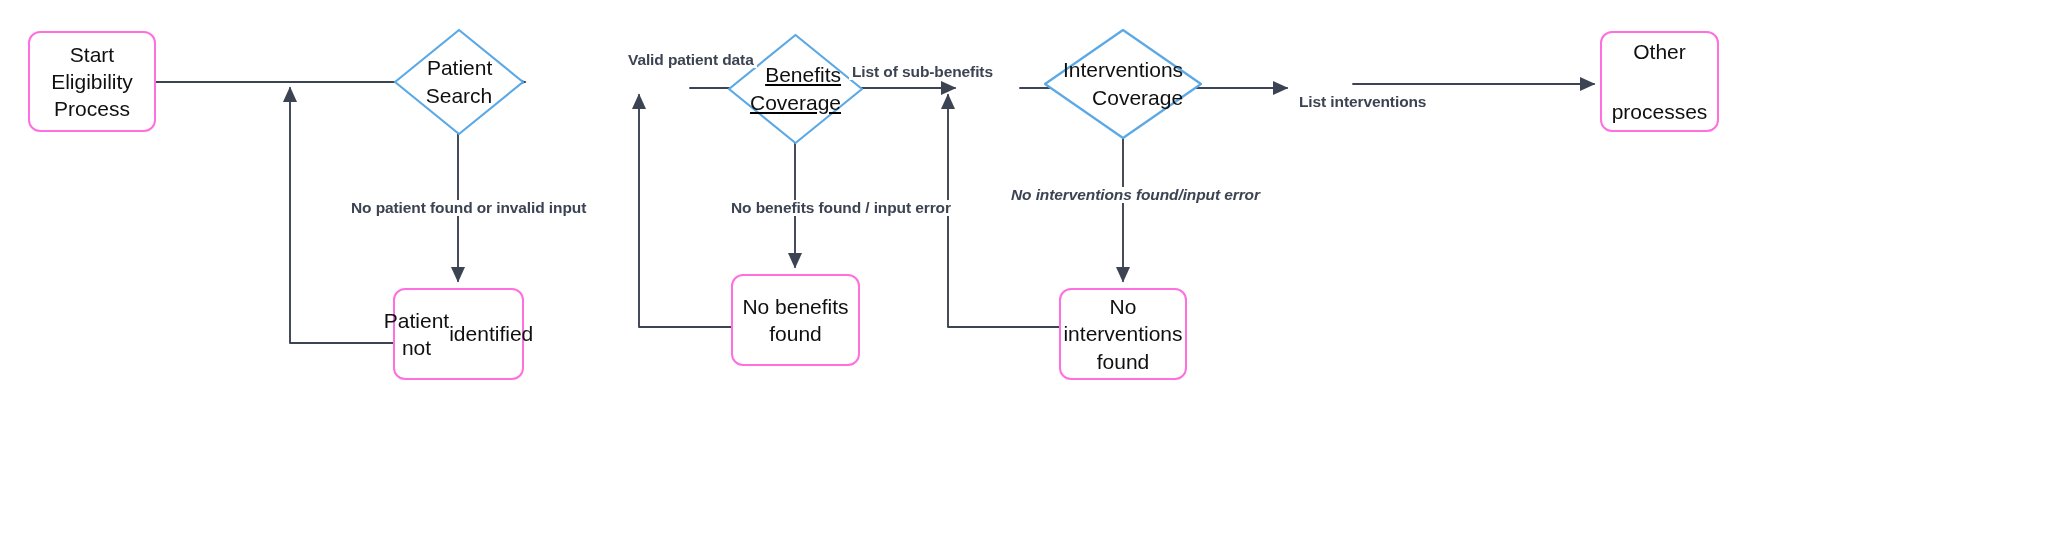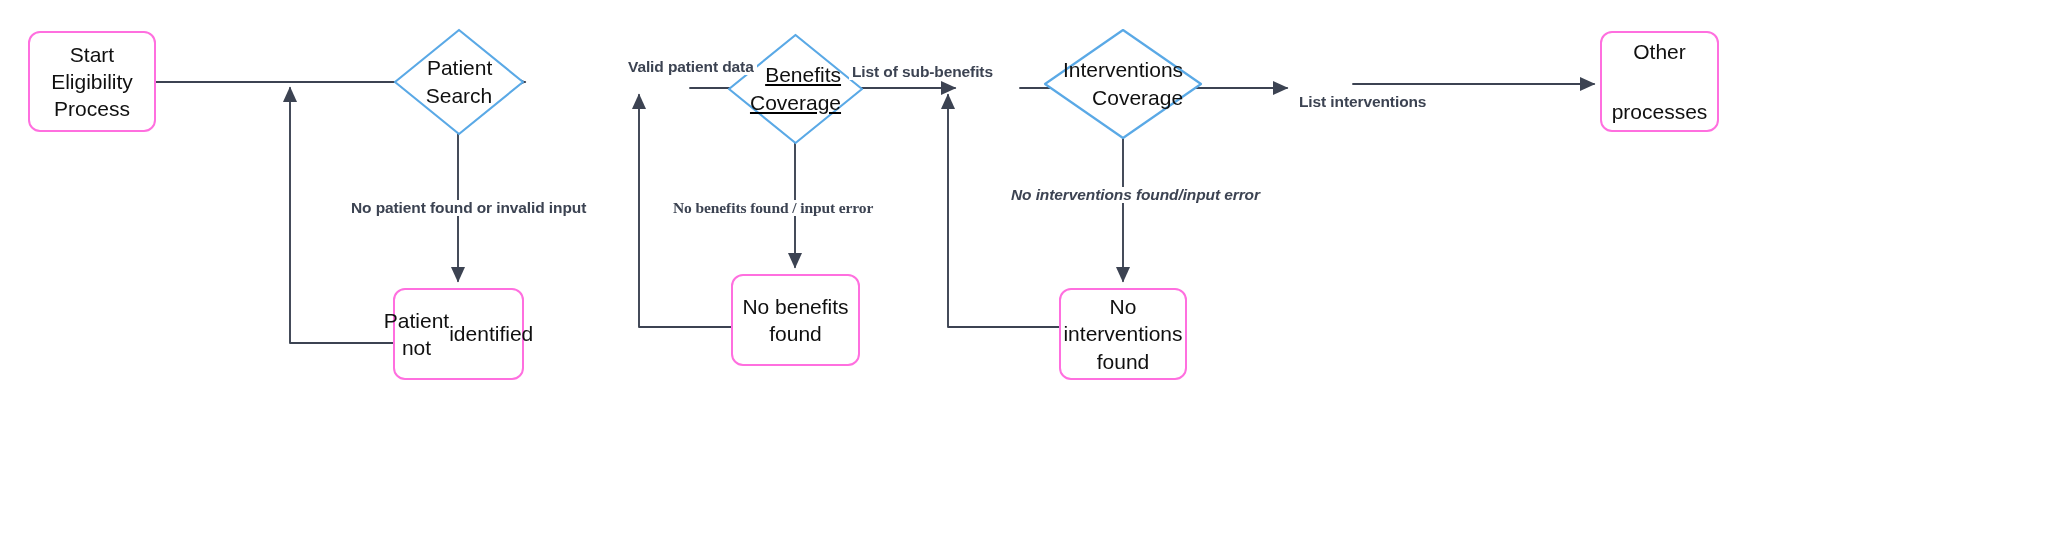--- a/index.html
+++ b/index.html
@@ -108,25 +108,25 @@
     <span>No benefits</span>
     <span>found</span>
   </div>
 
   <div class="node termbox" style="left:1059px;top:288px;width:128px;height:92px;flex-direction:column;">
     <span>No</span>
     <span>interventions</span>
     <span>found</span>
   </div>
 
-  <div class="edgelabel" style="left:625px;top:59px;">Valid patient data</div>
+  <div class="edgelabel" style="left:625px;top:52px;">Valid patient data</div>
 
   <div class="edgelabel" style="left:849px;top:64px;">List of sub-benefits</div>
 
   <div class="edgelabel" style="left:1252px;top:94px;margin-left:44px;">List interventions</div>
 
   <div class="edgelabel" style="left:348px;top:200px;text-align:right;">No patient found or invalid input</div>
 
-  <div class="edgelabel" style="left:670px;top:200px;font-family:Liberation Serif, serif;">No benefits found / input error</div>
+  <div class="edgelabel" style="left:728px;top:200px;">No benefits found / input error</div>
 
   <div class="edgelabel" style="left:1008px;top:187px;font-style:italic;">No interventions found/input error</div>
 
 </div>
 
 </body></html>

